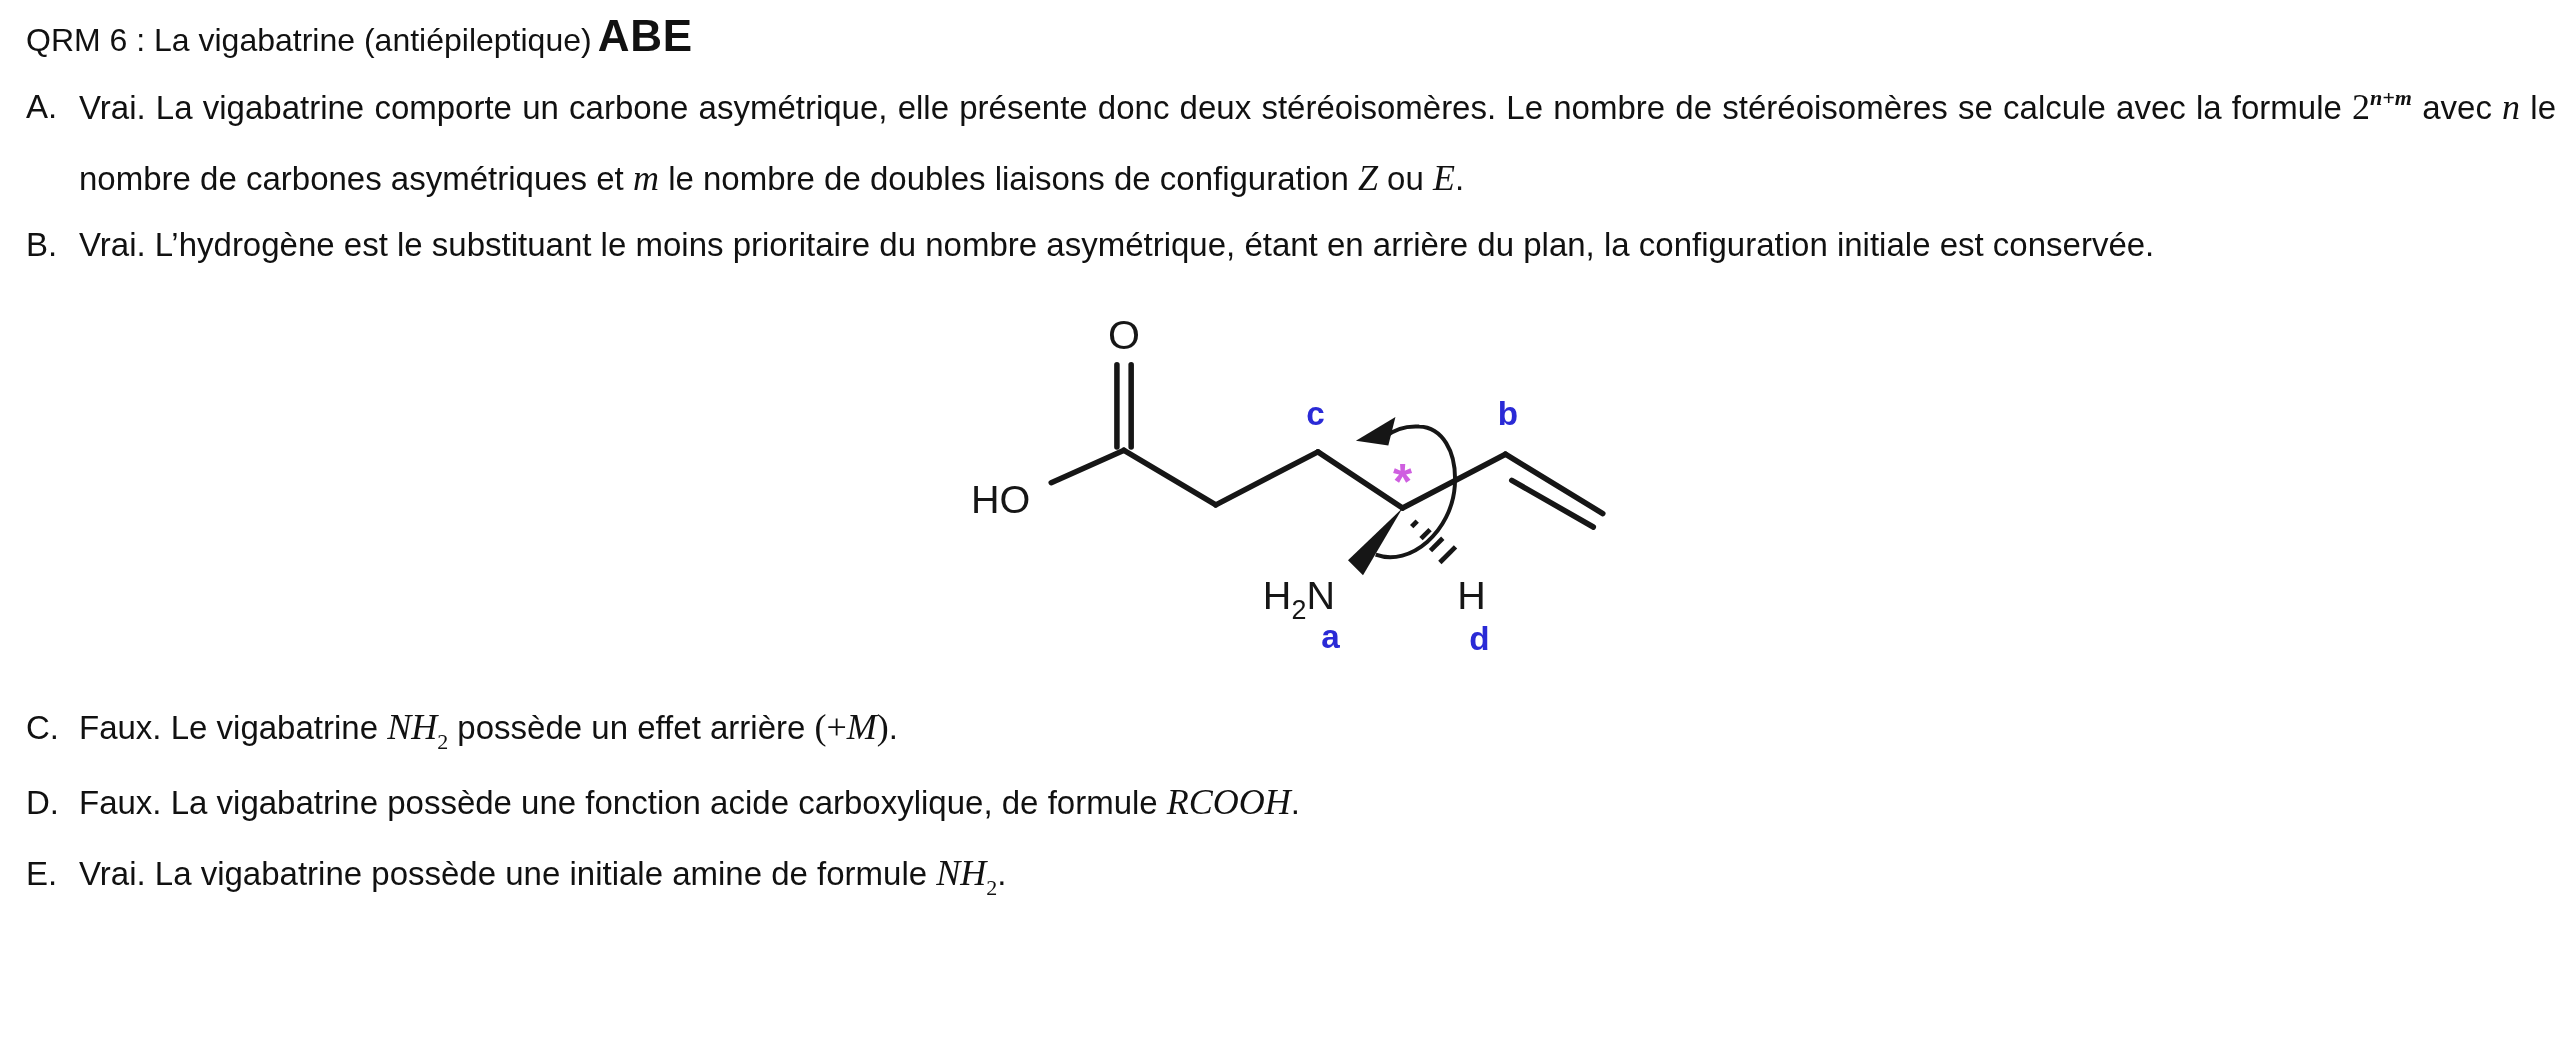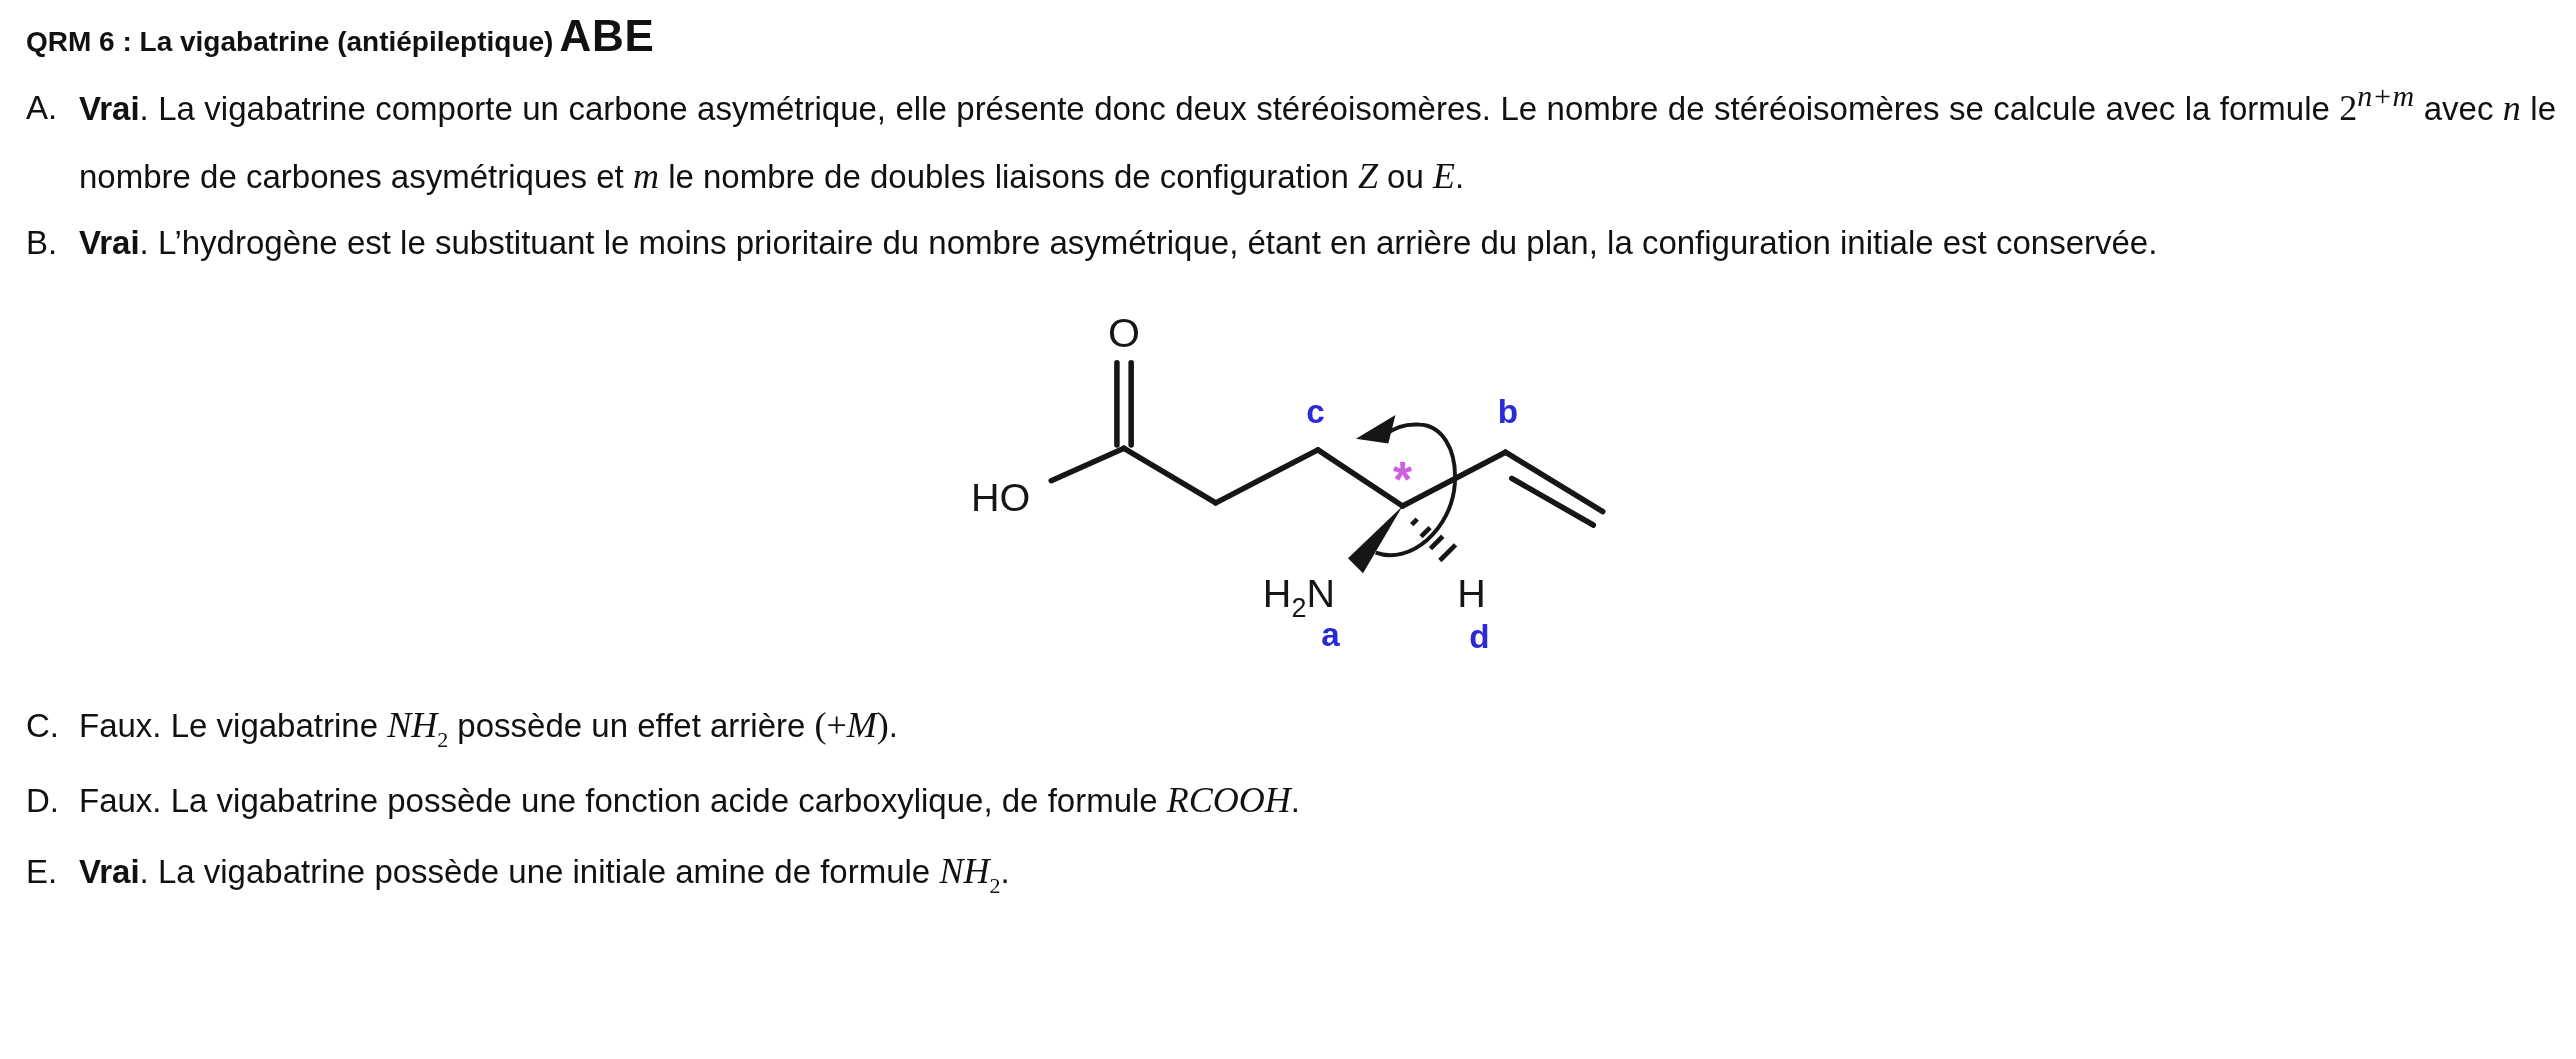--- a/index.html
+++ b/index.html
@@ -3,32 +3,32 @@
 <meta charset="utf-8">
 <style>
   html,body{margin:0;padding:0;}
   body{
     width:2576px;height:1060px;background:#ffffff;color:#111;
     font-family:"Liberation Sans","DejaVu Sans",sans-serif;
     font-size:33px;overflow:hidden;
   }
   .page{padding:8px 20px 0 26px;}
   .title-line{line-height:55px;white-space:nowrap;}
-  .title-main{font-weight:700;font-size:28px;}
+  .title-main{font-weight:400;font-size:32px;}
   .title-answer{font-weight:700;font-size:44px;margin-left:6px;letter-spacing:0.8px;}
   .qlist{margin-top:6.3px;}
   .q-item{display:flex;}
   .q-label{flex:0 0 53px;line-height:66px;}
   .q-content{flex:1;text-align:justify;text-align-last:left;line-height:66px;}
   .qlist2 .q-label{line-height:71px;}
   .qlist2 .q-content{line-height:71px;}
-  .r-b{font-weight:700;}
+  .r-b{font-weight:400;}
   .r-m{font-family:"Liberation Serif","DejaVu Serif",serif;font-style:italic;font-size:36px;}
   .r-mup{font-family:"Liberation Serif","DejaVu Serif",serif;font-size:36px;}
-  .r-msup{font-family:"Liberation Serif","DejaVu Serif",serif;font-style:italic;font-size:30px;position:relative;top:-14.2px;}
+  .r-msup{font-family:"Liberation Serif","DejaVu Serif",serif;font-style:italic;font-size:22px;position:relative;top:-14.2px;font-weight:bold;}
   .r-msub{font-family:"Liberation Serif","DejaVu Serif",serif;font-size:22px;position:relative;top:9.5px;}
   .figure-wrap{margin:14.2px 0 0 908px;height:364px;}
   .molecule{display:block;}
   .bond{stroke:#161616;stroke-width:7;stroke-linecap:round;fill:none;}
   .hash{stroke:#161616;stroke-width:6;stroke-linecap:butt;fill:none;}
   .arc{stroke:#161616;stroke-width:5;fill:none;}
   .wedge,.arrowhead{fill:#161616;stroke:none;}
   .atom-label{font-family:"Liberation Sans","DejaVu Sans",sans-serif;fill:#161616;}
   .prio-label{font-family:"Liberation Sans","DejaVu Sans",sans-serif;font-weight:700;font-size:42px;}
   .chiral-star{font-family:"Liberation Sans","DejaVu Sans",sans-serif;font-weight:700;font-size:62px;}

